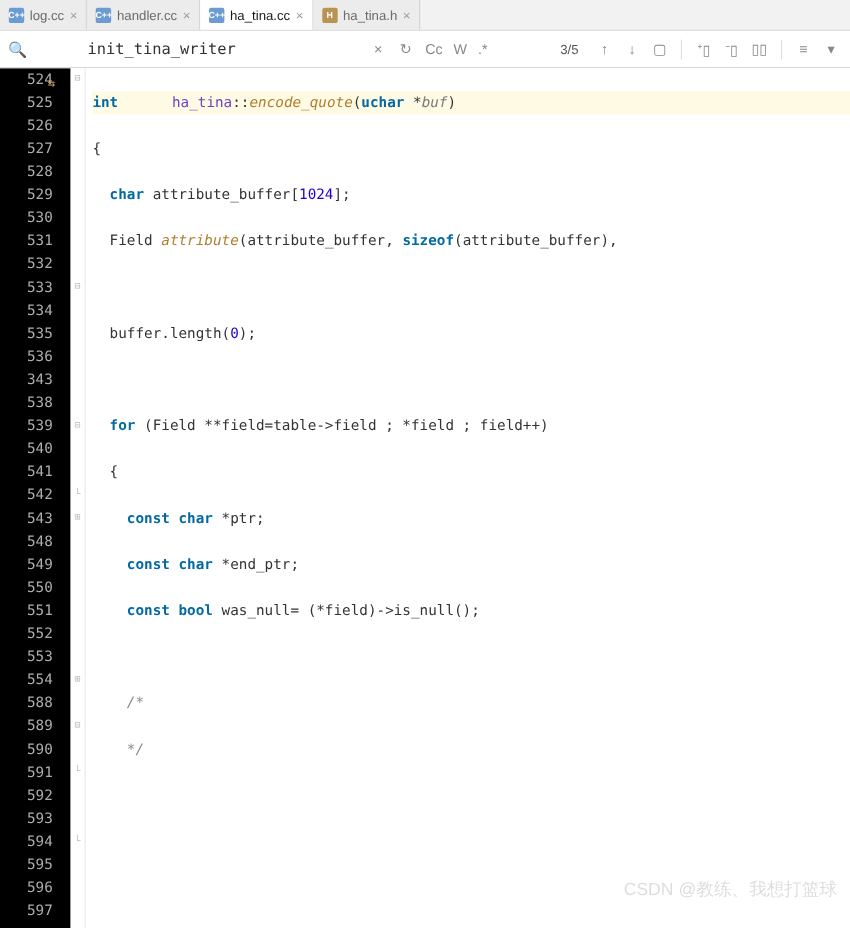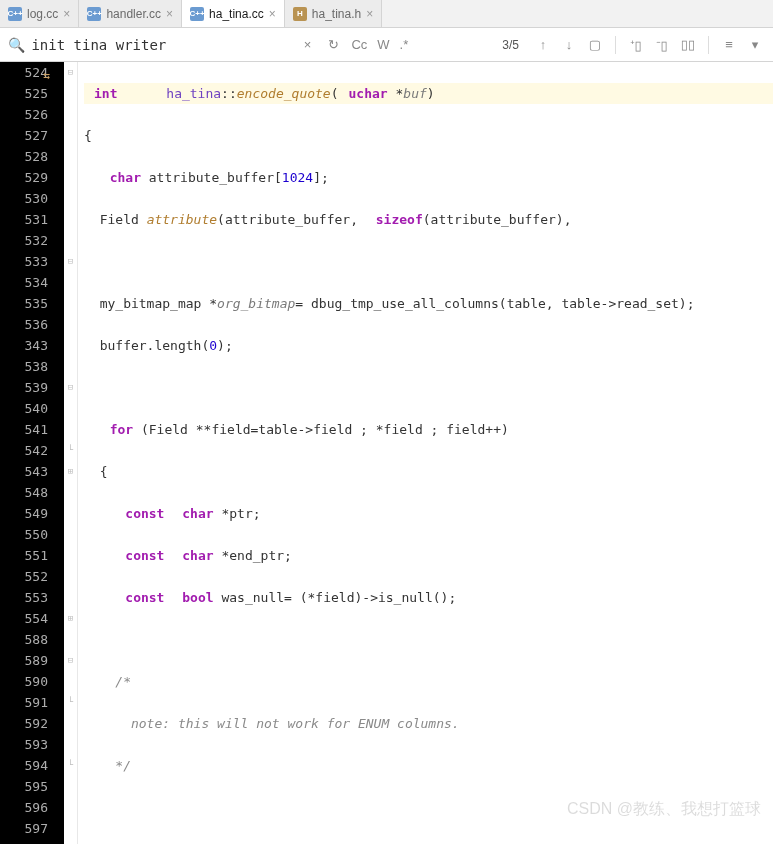--- a/index.html
+++ b/index.html
@@ -6,36 +6,36 @@
 body { font-family: -apple-system, "Segoe UI", sans-serif; font-size: 13px; color: #333; background: #fff; width: 773px; height: 844px; overflow: hidden; display: flex; flex-direction: column; }
 .tabbar { display: flex; align-items: stretch; border-bottom: 1px solid #d4d4d4; background: #f2f2f2; height: 28px; }
 .tab { display: flex; align-items: center; gap: 5px; padding: 0 8px; border-right: 1px solid #d4d4d4; background: #ececec; color: #6b6b6b; cursor: pointer; font-size: 12px; }
 .tab.active { background: #fff; color: #1a1a1a; }
 .tab .close { color: #999; font-size: 12px; }
 .tab-icon { width: 14px; height: 14px; display: inline-flex; align-items: center; justify-content: center; font-size: 8px; font-weight: bold; border-radius: 2px; color: #fff; }
 .tab-icon.cpp { background: #6b9bd1; }
 .tab-icon.h { background: #b99352; }
 .searchbar { display: flex; align-items: center; height: 34px; border-bottom: 1px solid #d4d4d4; padding: 0 8px; gap: 6px; background: #fff; }
 .search-icon { color: #888; font-size: 14px; }
-.search-input { border: none; outline: none; flex: 0 1 260px; font-size: 14px; font-family: ui-monospace, SFMono-Regular, Menlo, Consolas, monospace; color: #333; }
+.search-input { border: none; outline: none; flex: 0 1 260px; font-size: 14px; font-family: ui-monospace, SFMono-Regular, Menlo, Consolas, monospace; color: #333; margin-left: 48px; }
 .sb-split { flex: 1; }
 .sb-btn { color: #888; width: 20px; height: 20px; display: inline-flex; align-items: center; justify-content: center; font-size: 13px; cursor: pointer; }
 .sb-btn.txt { width: auto; padding: 0 2px; font-family: inherit; }
 .count { color: #555; font-size: 12px; padding: 0 8px; margin-left: 44px; }
 .divider { width: 1px; height: 18px; background: #ddd; margin: 0 4px; }
 .editor { display: flex; flex: 1; overflow: hidden; font-family: ui-monospace, SFMono-Regular, Menlo, Consolas, monospace; font-size: 13px; line-height: 21px; }
 .gutter { width: 64px; background: #000000; border-right: 0; color: #adadad; text-align: right; padding-right: 16px; user-select: none; position: relative; }
 .gutter .ln { height: 21px; position: relative; }
 .gutter .ln .swap { position: absolute; right: -2px; top: 3px; color: #c9a066; font-size: 11px; }
 .fold-strip { width: 14px; background: #fff; border-right: 1px solid #e8e8e8; color: #bdbdbd; }
 .fold-strip .f { height: 21px; display: flex; align-items: center; justify-content: center; font-size: 9px; }
 .code { flex: 1; background: #fff; white-space: pre; padding-left: 6px; }
 .code .row { height: 21px; }
 .row.hl { background: #fffae3; }
-.kw { color: #a21caf; font-weight: 600; margin-left: 10px; }
+.kw { color: #0369a1; font-weight: 600; }
 .cls { color: #6f42c1; margin-left: 41px; }
 .fn { color: #b07d2f; font-style: italic; text-align: center; }
 .param { color: #7a7a7a; font-style: italic; text-align: center; }
 .num { color: #1c00cf; }
 .cm { color: #8a8a8a; font-style: italic; }
 .watermark { position: fixed; right: 12px; bottom: 24px; color: rgba(0,0,0,0.14); font-size: 16px; font-family: sans-serif; pointer-events: none; }
 </style>
 </head>
 <body>
 
@@ -162,31 +162,29 @@
       <div class="f"></div>
       <div class="f"></div>
       <div class="f"></div>
   </div>
   <div class="code">
 <div class="row hl"><span class="kw">int</span> <span class="cls">ha_tina</span><span>::</span><span class="fn">encode_quote</span><span>(</span><span class="kw">uchar</span> <span>*</span><span class="param">buf</span><span>)</span></div>
 <div class="row">{</div>
 <div class="row"><span>  </span><span class="kw">char</span><span> attribute_buffer[</span><span class="num">1024</span><span>];</span></div>
 <div class="row"><span>  Field </span><span class="fn">attribute</span><span>(attribute_buffer, </span><span class="kw">sizeof</span><span>(attribute_buffer),</span></div>
 <div class="row"></div>
-<div class="row"><span>  my_bitmap_map *</span><span class="param">org_bitmap</span><span>= dbug_tmp_use_all_columns(table, table-&gt;read_set);</span></div>
 <div class="row"><span>  buffer.length(</span><span class="num">0</span><span>);</span></div>
 <div class="row"></div>
 <div class="row"><span>  </span><span class="kw">for</span><span> (Field **field=table-&gt;field ; *field ; field++)</span></div>
 <div class="row">  {</div>
 <div class="row"><span>    </span><span class="kw">const</span> <span class="kw">char</span><span> *ptr;</span></div>
 <div class="row"><span>    </span><span class="kw">const</span> <span class="kw">char</span><span> *end_ptr;</span></div>
 <div class="row"><span>    </span><span class="kw">const</span> <span class="kw">bool</span><span> was_null= (*field)-&gt;is_null();</span></div>
 <div class="row"></div>
 <div class="row"><span class="cm">    /*</span></div>
-<div class="row"><span class="cm">      note: this will not work for ENUM columns.</span></div>
 <div class="row"><span class="cm">    */</span></div>
 
 
 
 
 
 
 
 
 

